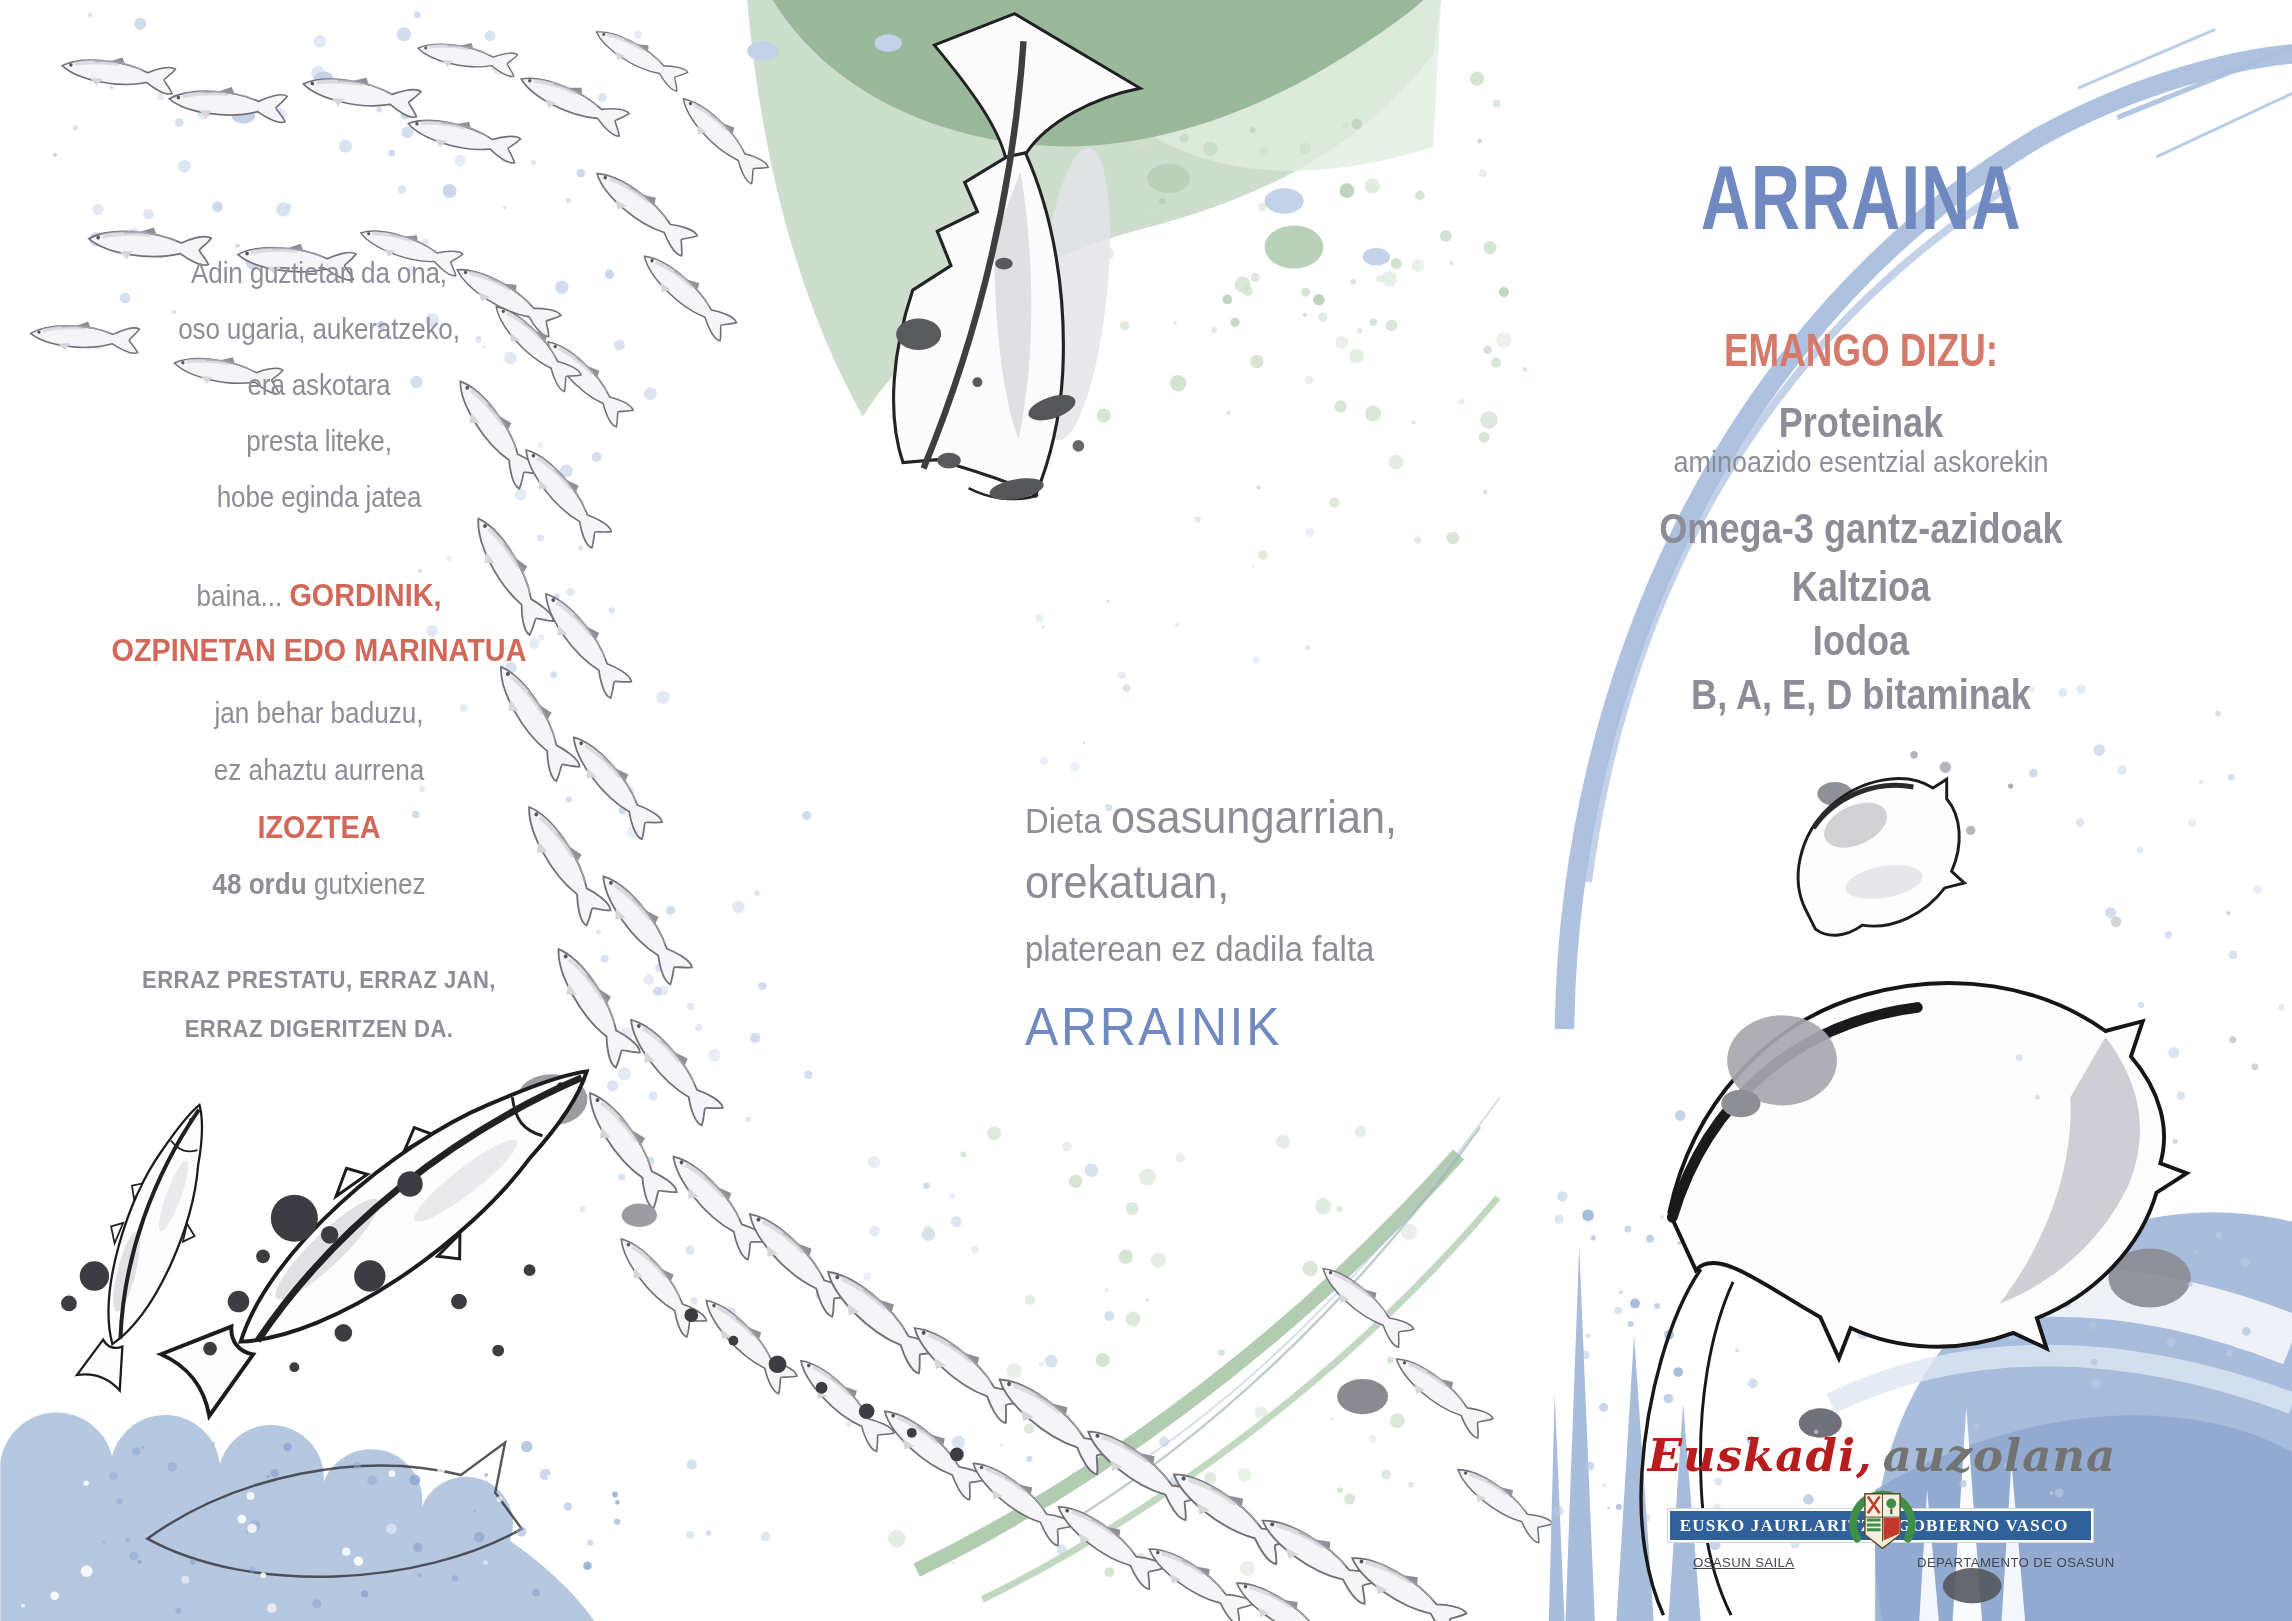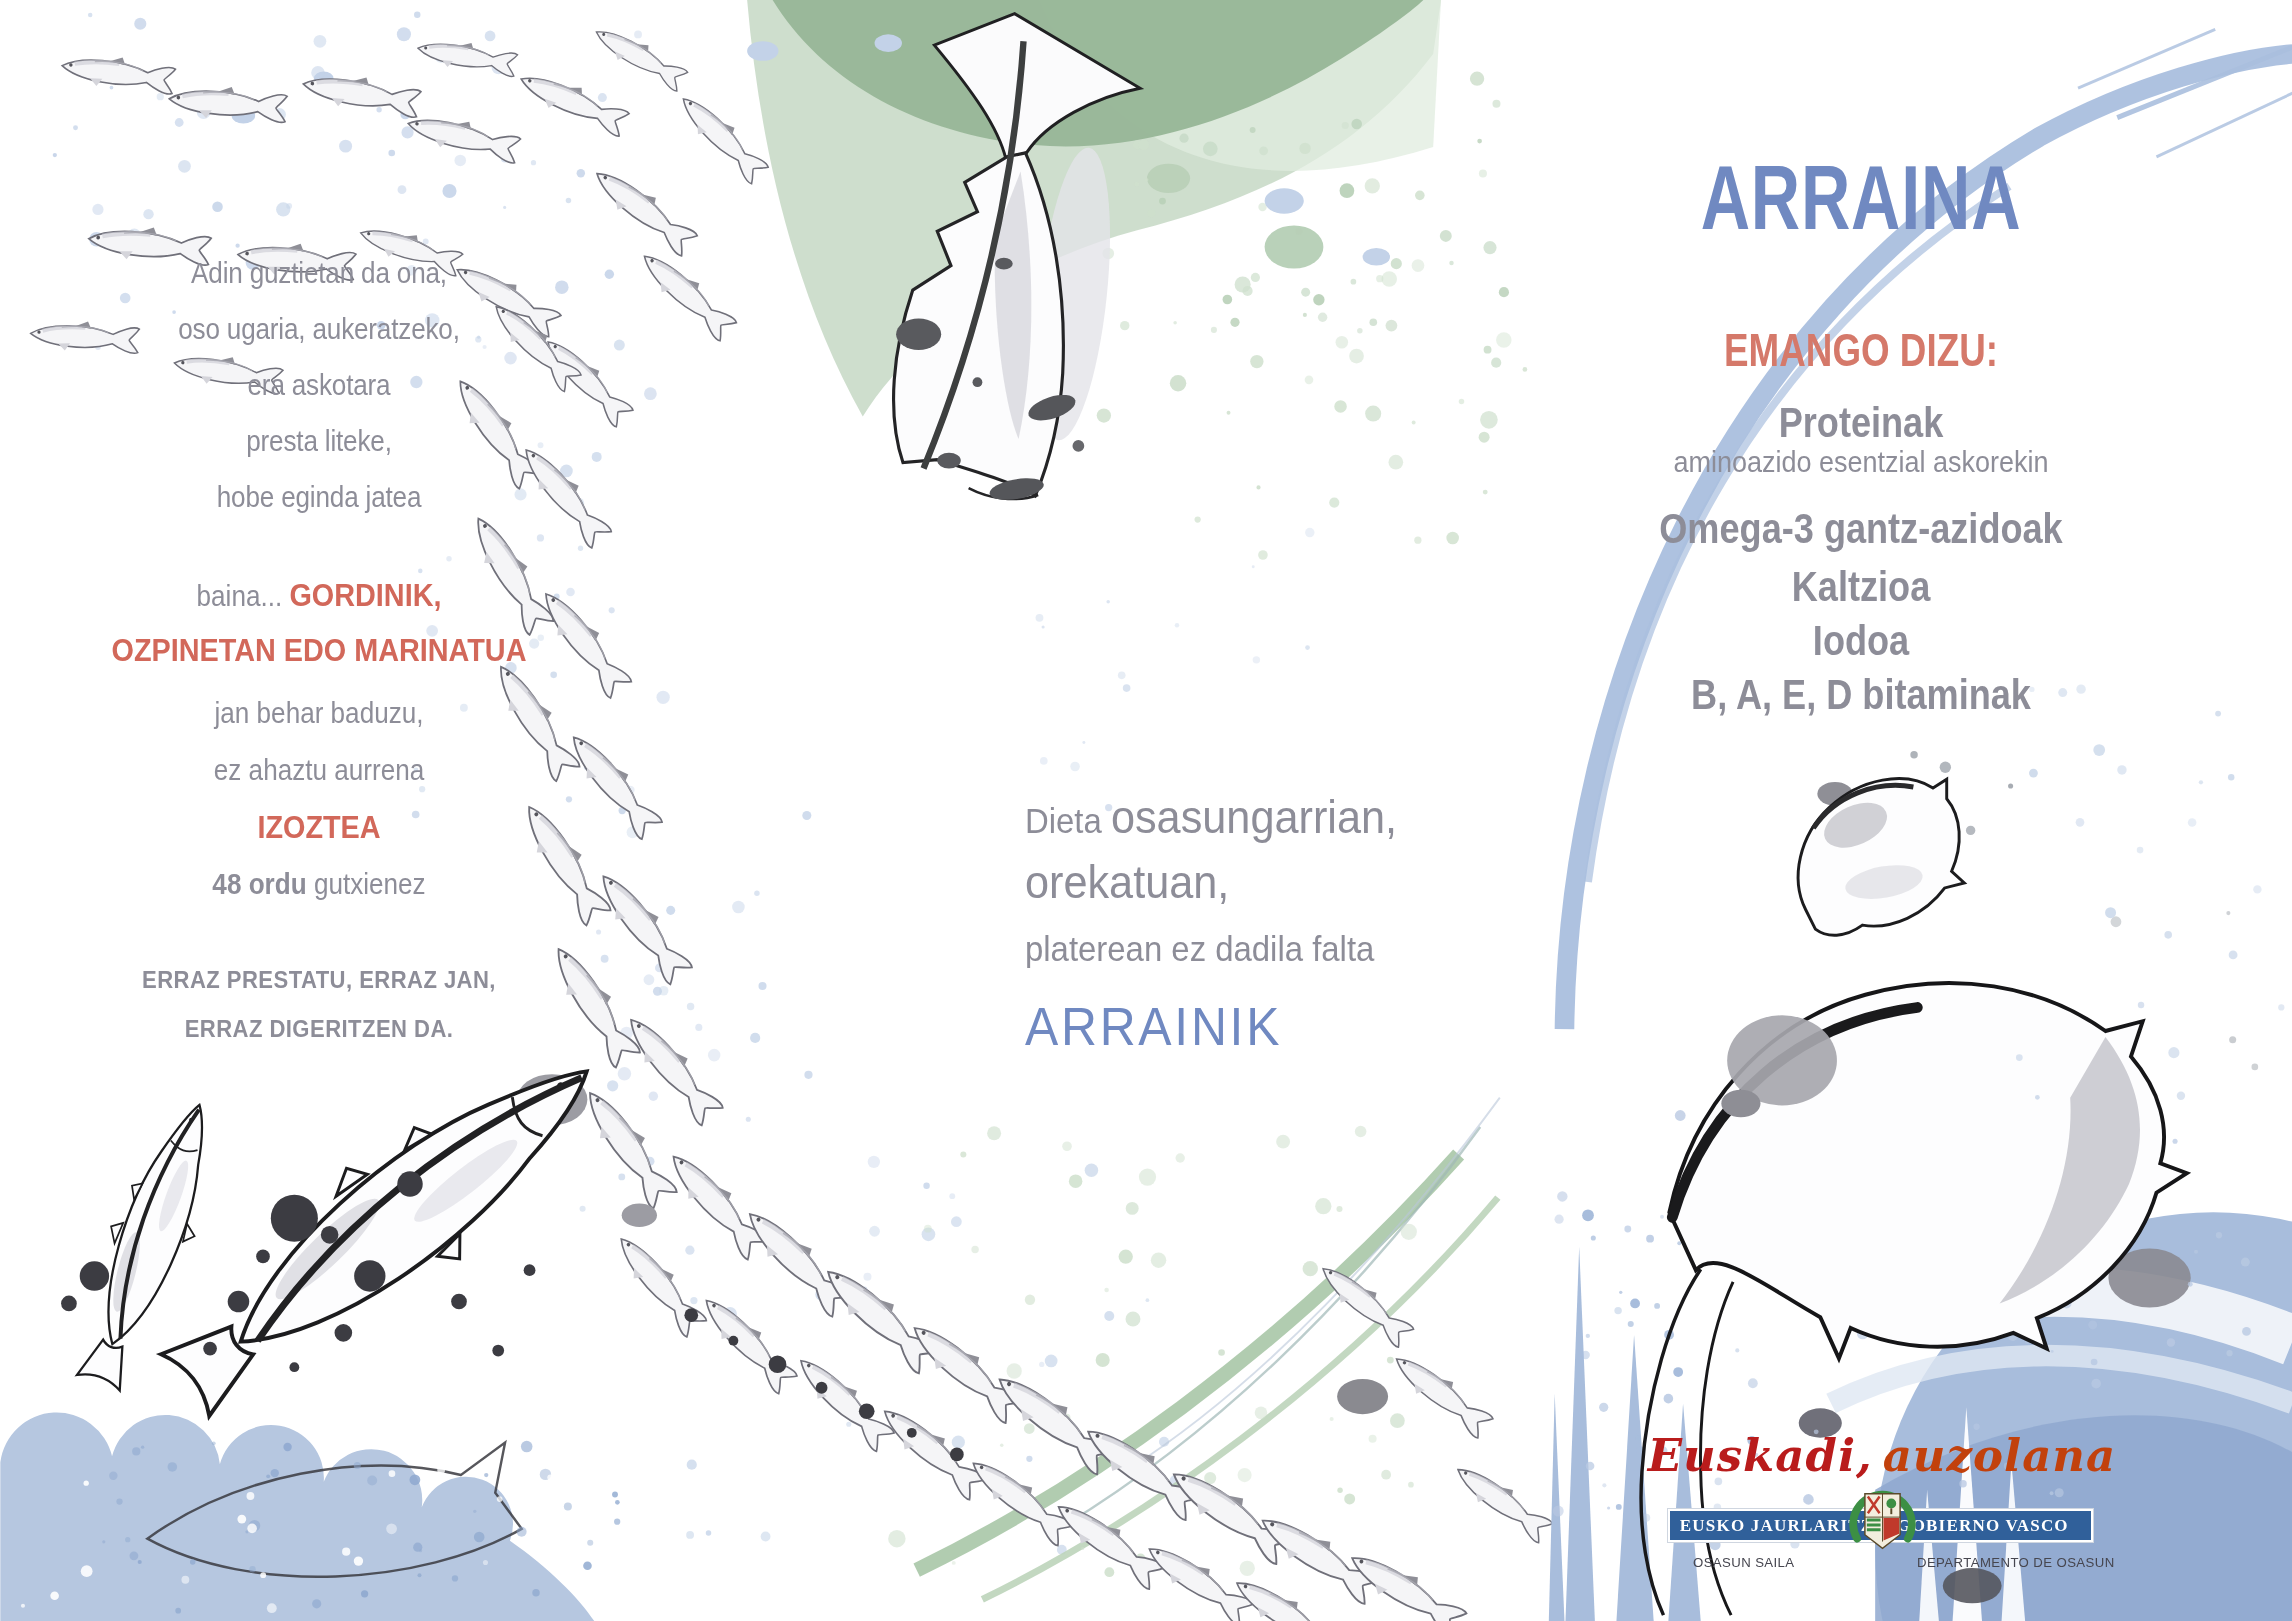--- a/index.html
+++ b/index.html
@@ -32,30 +32,30 @@
   .rl{position:absolute;left:0;width:100%;white-space:nowrap;}
   .title{font-size:90px;font-weight:700;color:var(--blue);transform:scaleX(.76);letter-spacing:1px;}
   .emango{font-size:46px;font-weight:700;color:#d5796a;transform:scaleX(.8);}
   .nb{font-size:42px;font-weight:700;color:var(--gray);transform:scaleX(.86);}
   .nr{font-size:30px;color:var(--gray);transform:scaleX(.9);}
 
   
   .script-line{position:absolute;left:1598px;top:1429px;width:568px;text-align:center;
       font-family:"DejaVu Serif",serif;font-style:italic;font-weight:700;font-size:45px;letter-spacing:1px;}
   .sg{color:#b91c1c;}
-  .sb{color:#c2410c;margin-left:10px;}
+  .sb{color:#737373;margin-left:10px;}
   .govbar{position:absolute;left:1668px;top:1509px;width:425px;height:33px;background:#30609a;
       border:2px solid #fff;box-shadow:0 0 0 1px #cfd6e0;box-sizing:border-box;}
   .gvl,.gvr{position:absolute;top:50%;transform:translateY(-50%);color:#fff;
       font-family:"Liberation Serif",serif;font-weight:700;font-size:17px;letter-spacing:1.2px;white-space:nowrap;}
   .gvl{left:9.8px;width:188px;text-align:center;}
   .gvr{right:11px;width:194px;text-align:center;}
   .emblem{position:absolute;left:1847px;top:1478px;}
   .dept{position:absolute;top:1555px;font-size:13.2px;color:#46464f;letter-spacing:0.4px;}
-  .dl{left:1693px;}
+  .dl{left:1693px;text-decoration:underline;}
   .dr{left:1917px;}
 </style>
 </head>
 <body>
 
 <div class="page">
 
 <svg class="art" width="2293" height="1621" viewBox="0 0 2339 1654">
   <defs>
     <g id="sardine">

